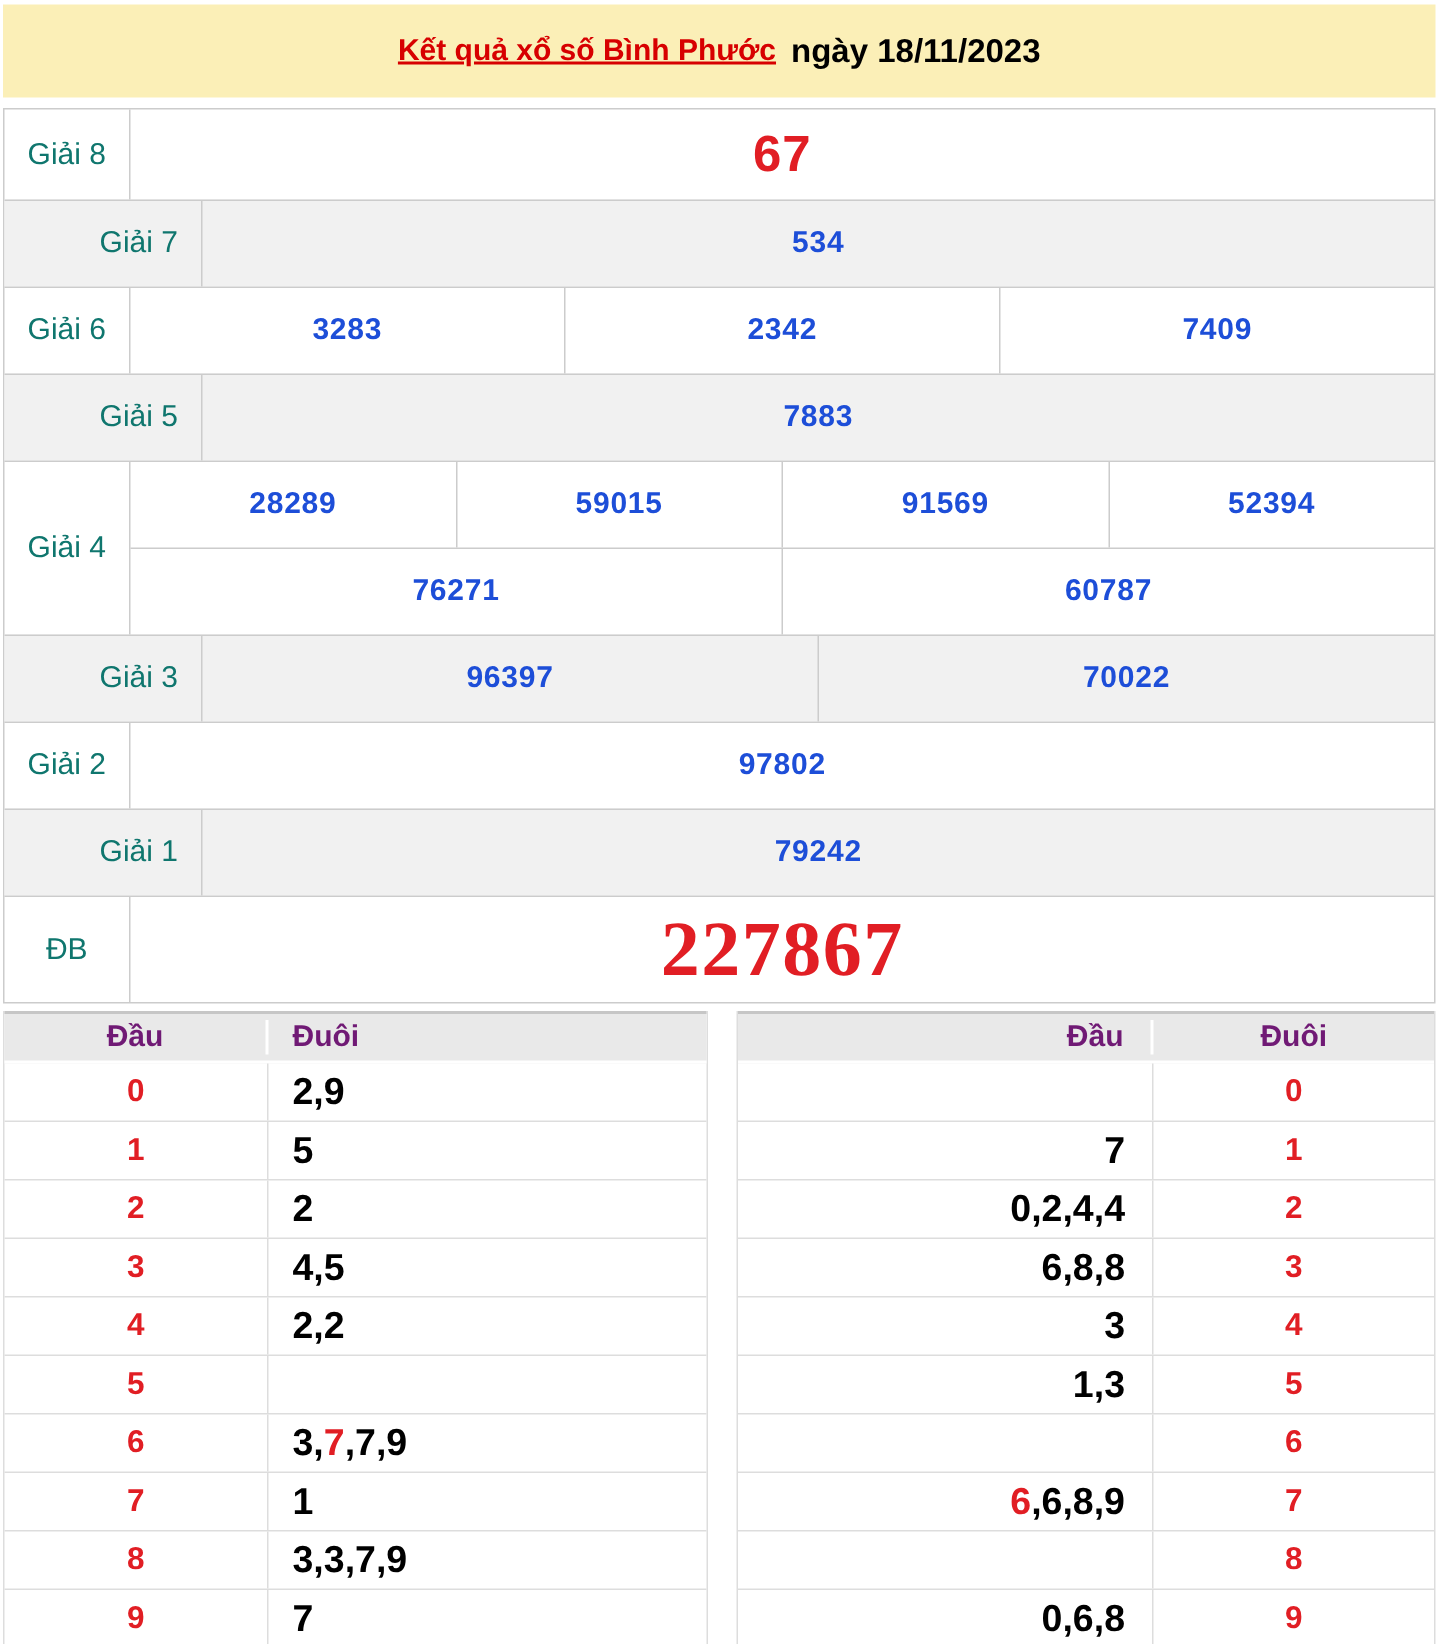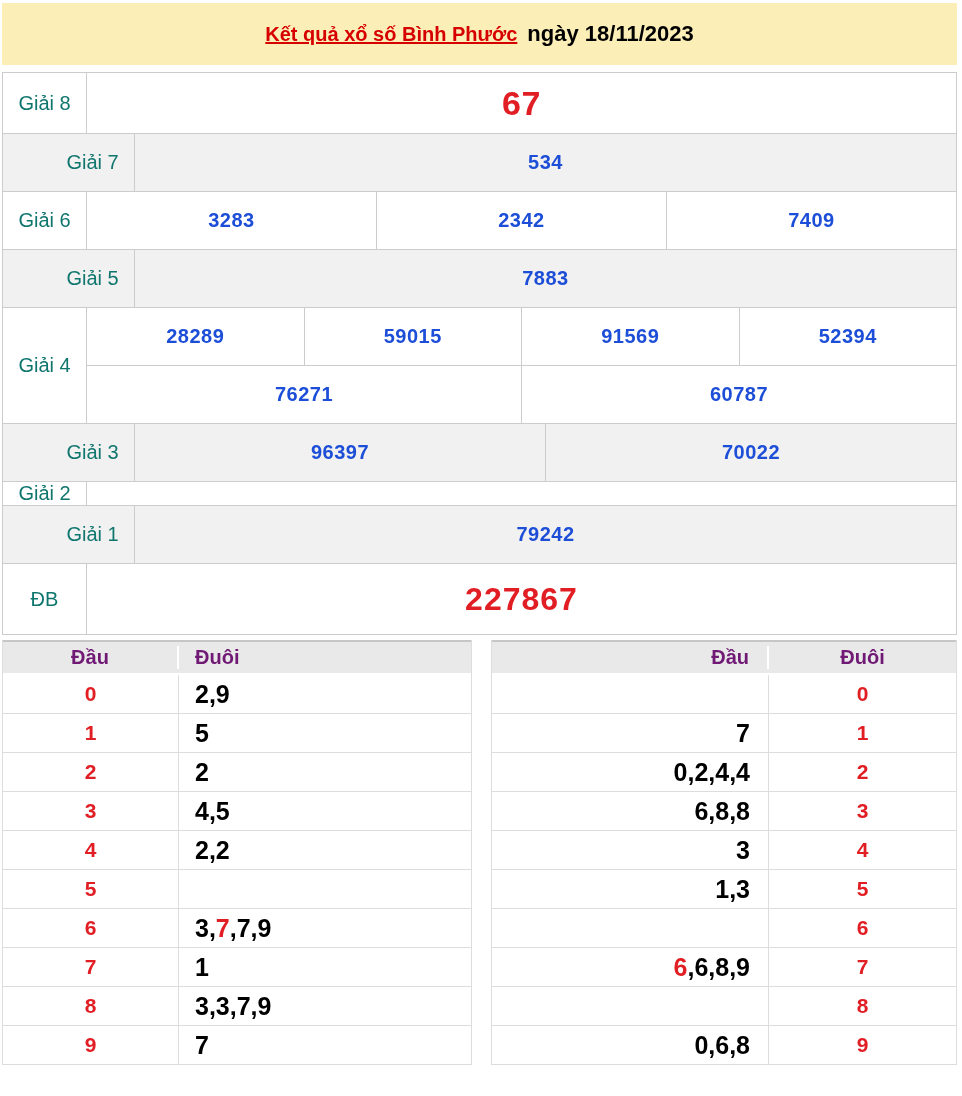--- a/index.html
+++ b/index.html
@@ -39,21 +39,21 @@
   .psub{display:flex;flex:1;min-height:57px;}
   .psub + .psub{border-top:1px solid var(--border,#ccc);}
   .pcell{
     flex:1;display:flex;align-items:center;justify-content:center;
     font-weight:bold;font-size:20px;color:#1d4ed8;letter-spacing:0.5px;
   }
   .pcell + .pcell{border-left:1px solid var(--border,#ccc);}
   .row-large .psub{min-height:60px;}
   .row-large .pcell{font-size:34px;}
   .row-xlarge .psub{min-height:70px;}
-  .row-xlarge .pcell{font-size:32px;letter-spacing:1px;}
+  .row-xlarge .pcell{font-size:52px;letter-spacing:1px;font-family:Liberation Serif, serif;}
   .pcell.red{color:var(--red,#e11e24);}
 
   
   .bottom{display:flex;gap:19px;margin-top:0;}
   .bt{
     border:1px solid var(--bborder,#ddd);border-top:none;
     box-sizing:border-box;background:#fff;
   }
   .bt-left{width:470px;flex:0 0 470px;}
   .bt-right{flex:1;}
@@ -144,20 +144,25 @@
         <div class="plabel">Giải 3</div>
         <div class="pcells">
           <div class="psub">
             <div class="pcell">96397</div>
             <div class="pcell">70022</div>
           </div>
         </div>
       </div>
       <div class="prow">
         <div class="plabel">Giải 2</div>
+        <div class="pcells">
+          <div class="psub">
+            <div class="pcell">97802</div>
+          </div>
+        </div>
       </div>
       <div class="prow shaded">
         <div class="plabel">Giải 1</div>
         <div class="pcells">
           <div class="psub">
             <div class="pcell">79242</div>
           </div>
         </div>
       </div>
       <div class="prow row-xlarge">

